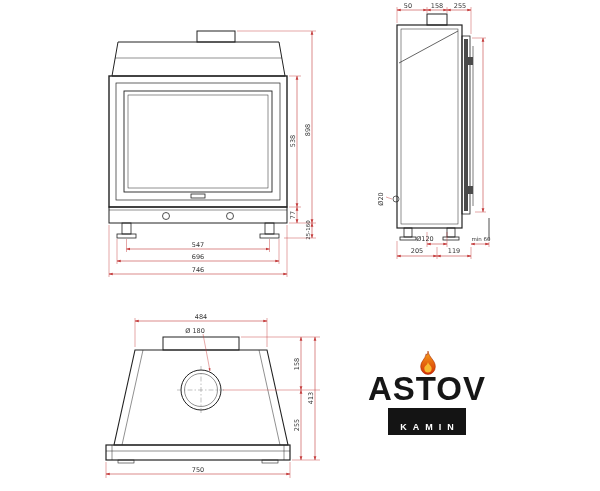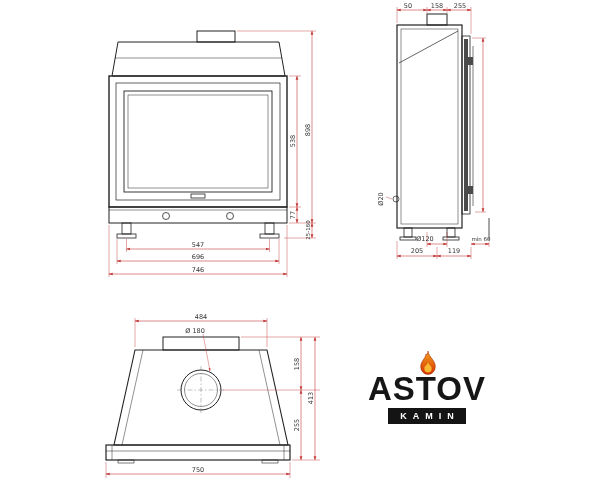--- a/index.html
+++ b/index.html
@@ -18,21 +18,21 @@
   .dts  { font:5.5px "DejaVu Sans", sans-serif; fill:#333; }
   
   .logo { position:absolute; left:356px; top:350px; width:142px; text-align:center; }
   .flame { position:absolute; left:61px; top:0; }
   .brand {
     margin-top:22px; line-height:1; font-weight:bold; font-size:33px;
     letter-spacing:1px; color:#161616; font-family:"Liberation Sans", sans-serif;
   }
   .sub {
     display:inline-block; background:#141414; color:#ffffff; font-weight:bold;
-    font-size:9px; letter-spacing:6px; padding:3px 6px 3px 12px; margin-top:3px;
+    font-size:9px; letter-spacing:6px; padding:14px 6px 3px 12px; margin-top:3px;
   }
 </style>
 </head>
 <body>
 
 <div class="sheet">
 
   <svg width="600" height="491" viewBox="0 0 600 491">
     <defs>
       <marker id="ar" viewBox="0 0 10 10" refX="9" refY="5" markerWidth="7" markerHeight="7" orient="auto-start-reverse">

